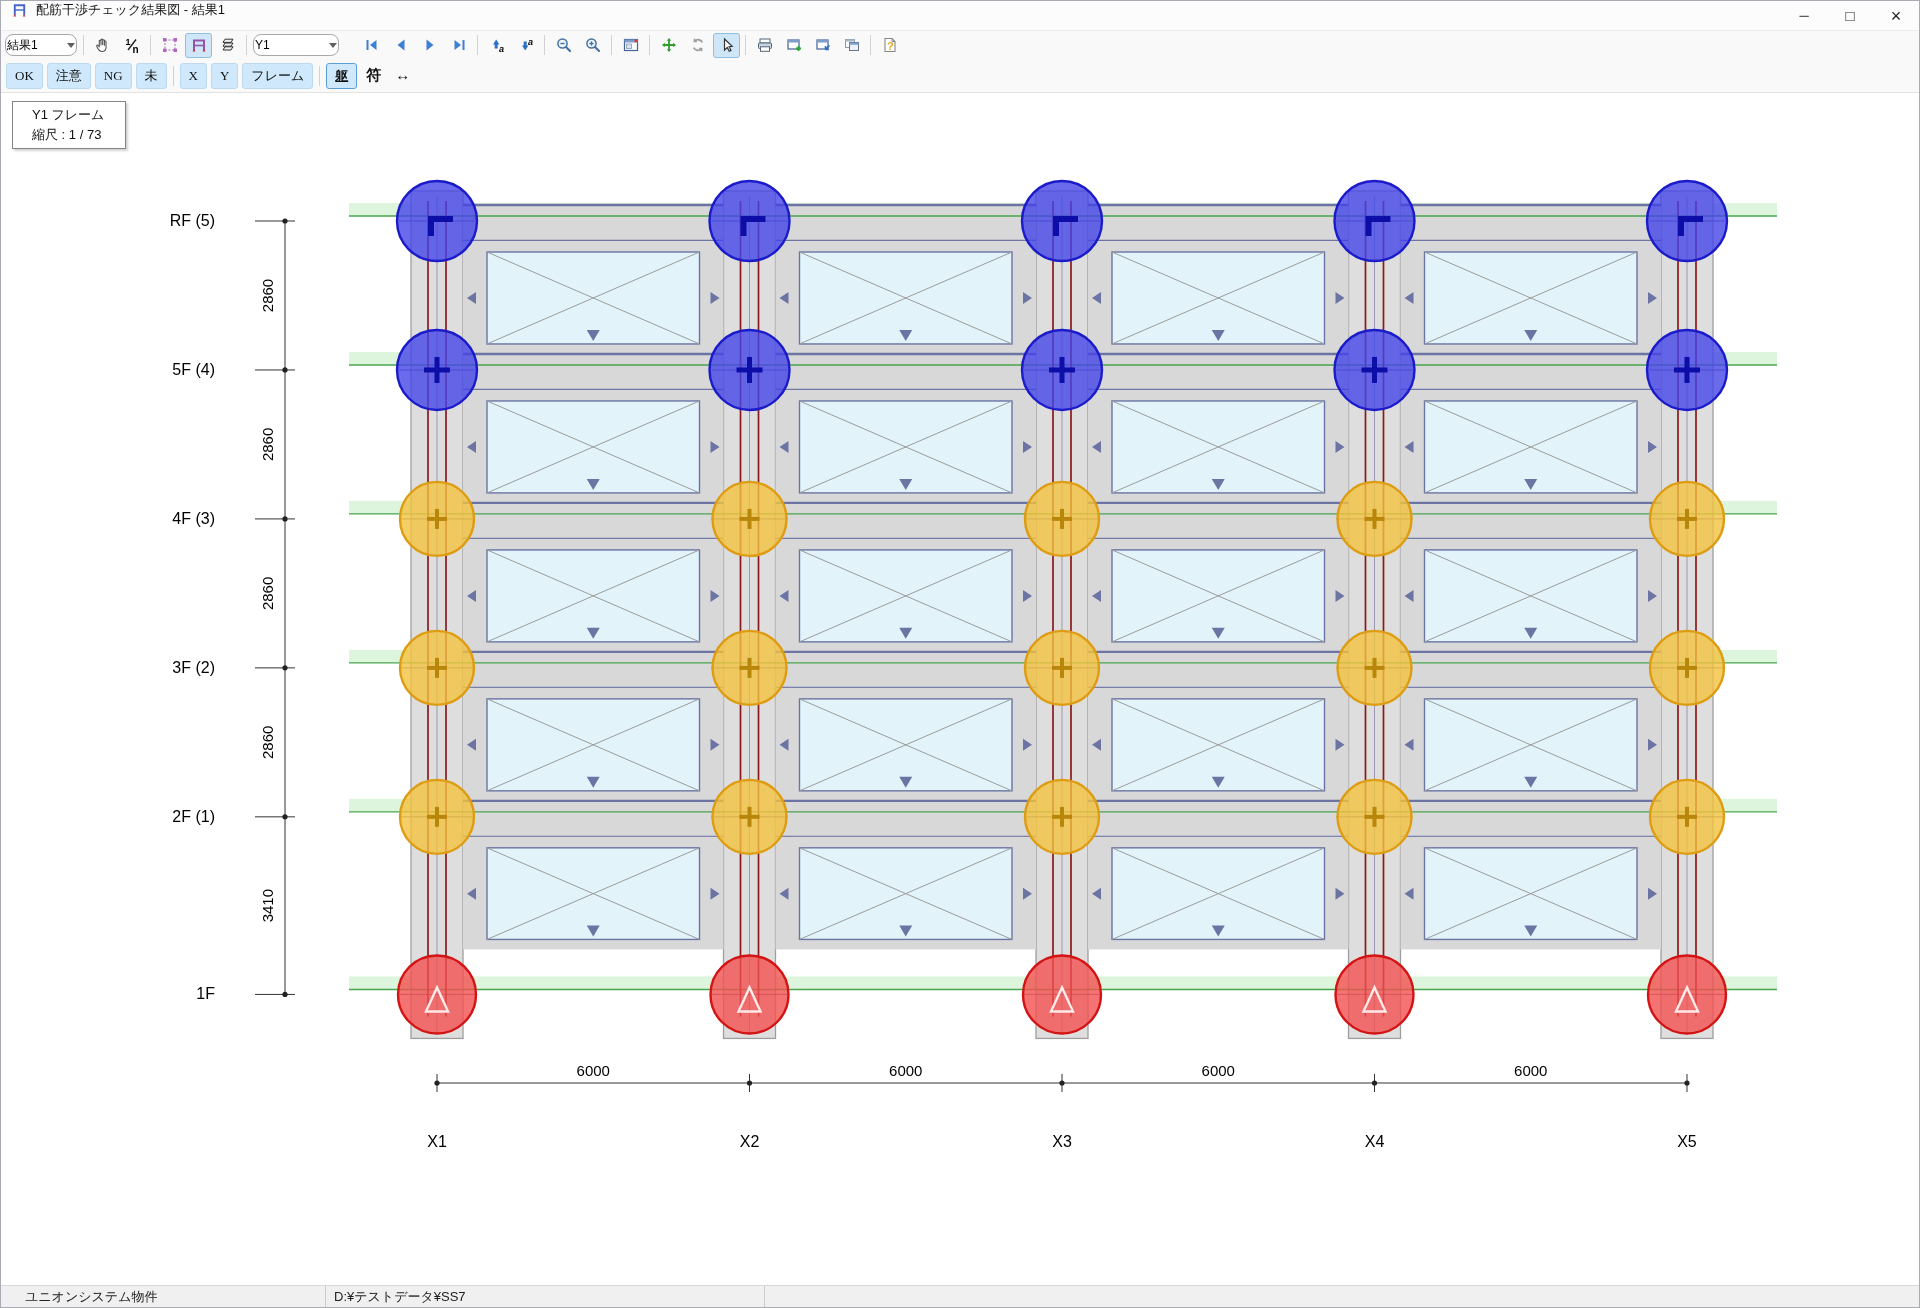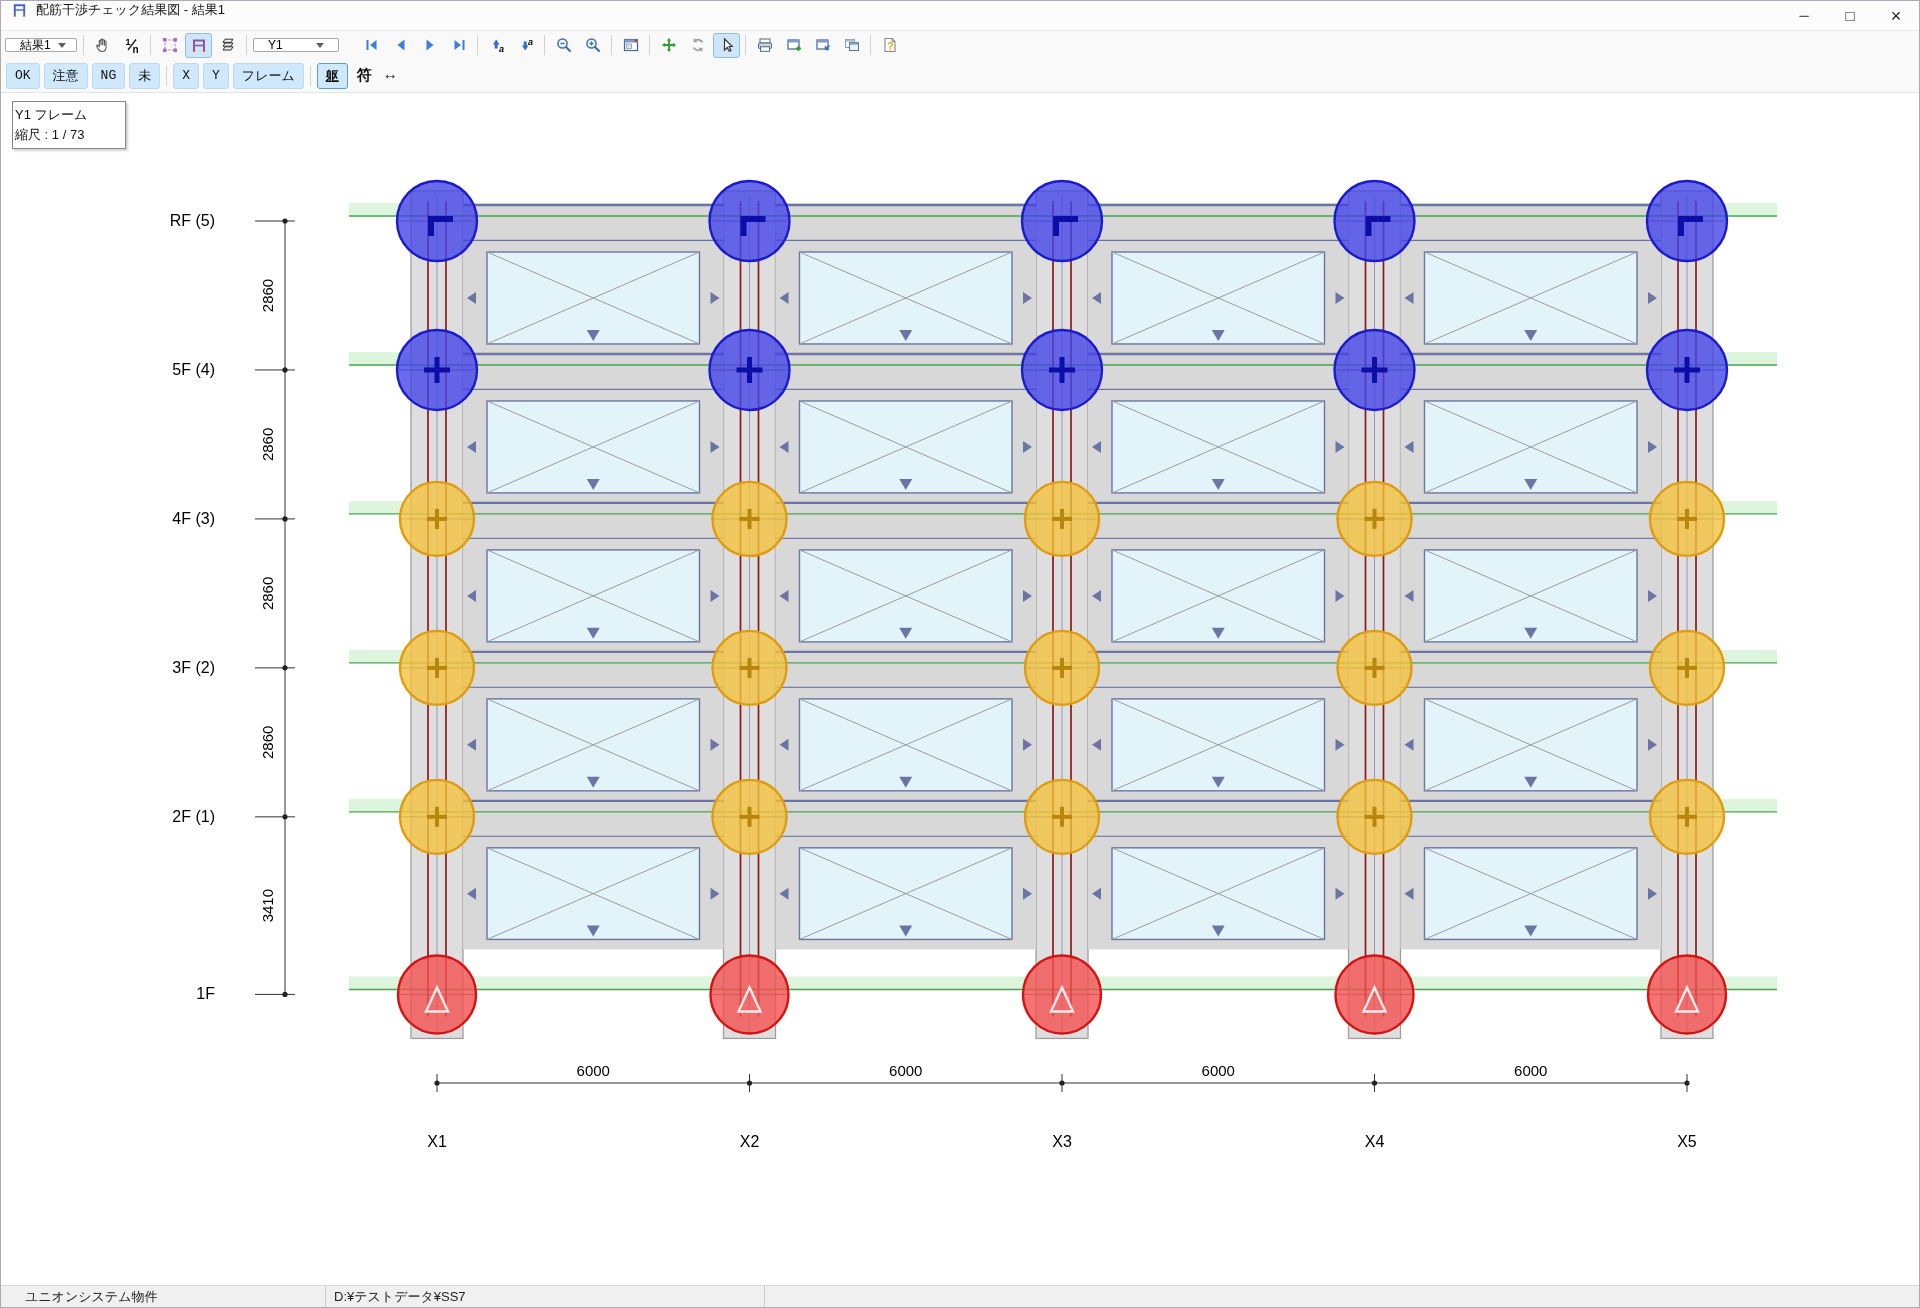--- a/index.html
+++ b/index.html
@@ -19,43 +19,43 @@
   .win-btn.close span{font-size:18px;line-height:1}
 
   
   .toolbar1{position:absolute;top:30px;left:0;right:0;height:28px;background:#f9f9f9;
     display:flex;align-items:center;padding-left:4px}
   .tbtn{width:27px;height:25px;display:flex;align-items:center;justify-content:center;
     background:transparent;border:1px solid transparent;border-radius:3px;margin:0 1px;padding:0}
   .tbtn.selected{background:#cfe6f8;border-color:#8fbede}
   .tbtn svg{display:block}
   .vsep{width:1px;height:20px;background:#d2d2d2;margin:0 4px;flex:none}
-  .combo{height:14px;border:1px solid #a8a8a8;background:#fff;display:flex;align-items:center;
-    font-size:12px;padding:0 14px;border-radius:2px}
+  .combo{height:22px;border:1px solid #a8a8a8;background:#fff;display:flex;align-items:center;
+    font-size:12px;padding:0 1px;border-radius:8px}
   .combo .val{flex:1;white-space:nowrap}
   .caret{width:0;height:0;border-left:4px solid transparent;border-right:4px solid transparent;
     border-top:5px solid #606060;margin-left:7px}
   .combo.result{width:72px;margin-right:2px}
   .combo.frame{width:86px;margin:0 18px 0 2px}
 
   
   .toolbar2{position:absolute;top:58px;left:0;right:0;height:34px;background:#f9f9f9;
     display:flex;align-items:center;padding-left:3px;border-bottom:1px solid #e3e3e3}
   .fbtn{height:26px;padding:0 8px;margin:0 2px;font-size:13px;color:#111;
-    background:#cfe8fb;border:1px solid #bcd9f0;border-radius:3px;font-family:Liberation Mono, monospace}
+    background:#cfe8fb;border:1px solid #bcd9f0;border-radius:3px;font-family:Liberation Serif, serif}
   .fbtn.toggled{border:1.5px solid #5a9fd4;font-weight:bold;text-decoration:underline}
   .fbtn.flat{background:transparent;border:1px solid transparent;font-size:15px;font-weight:bold;padding:0 4px}
 
   
   .canvas{position:absolute;top:92px;left:0;right:0;bottom:22px;background:#fff}
   .canvas svg.drawing{position:absolute;left:0;top:0}
   svg text{font-family:"Liberation Sans","DejaVu Sans",sans-serif;fill:#000}
   .infobox{position:absolute;left:11px;top:8px;min-width:114px;background:#fff;
     border:1px solid #858585;box-shadow:2px 2px 2px rgba(0,0,0,.18);
-    padding:3px 2px;font-size:13px;line-height:1.55;color:#111;white-space:nowrap}
+    padding:3px 19px;font-size:13px;line-height:1.55;color:#111;white-space:nowrap}
 
   
   .statusbar{position:absolute;left:0;right:0;bottom:0;height:22px;background:#f0f0f0;
     border-top:1px solid #d8d8d8;display:flex;align-items:center;font-size:13px;color:#222}
   .statusbar .seg1{width:324px;padding-left:24px;white-space:nowrap;overflow:hidden}
   .statusbar .seg2{width:438px;padding-left:8px;white-space:nowrap;overflow:hidden}
   .status-sep{width:1px;height:100%;background:#cccccc;flex:none}
 </style>
 </head>
 <body>

